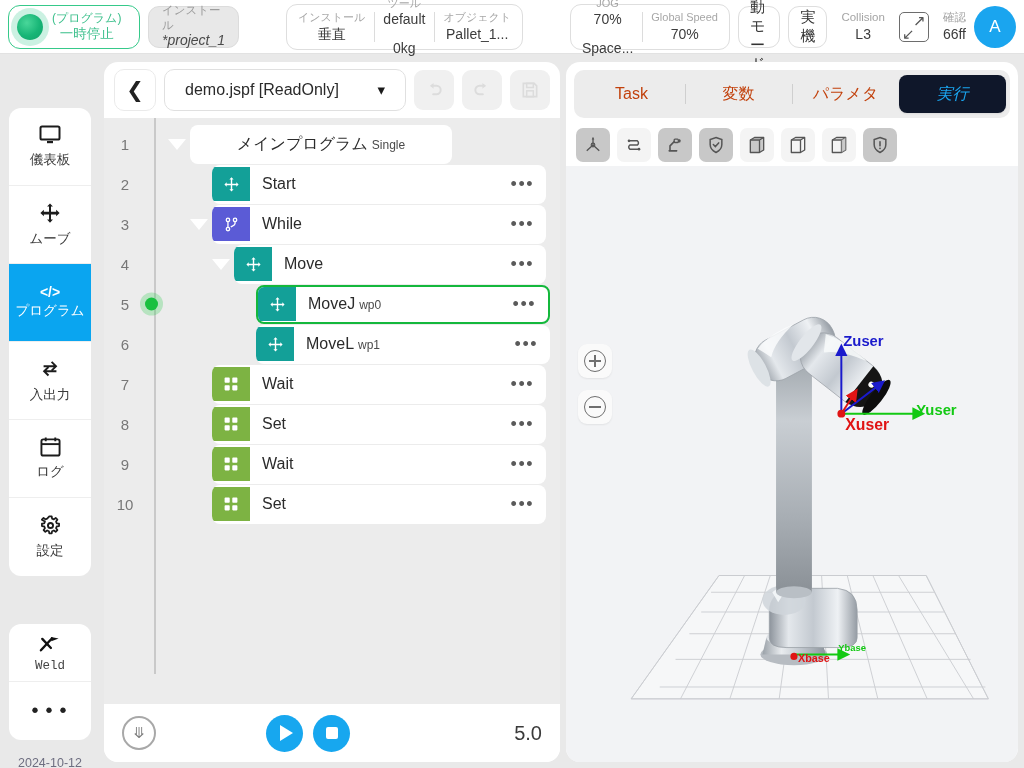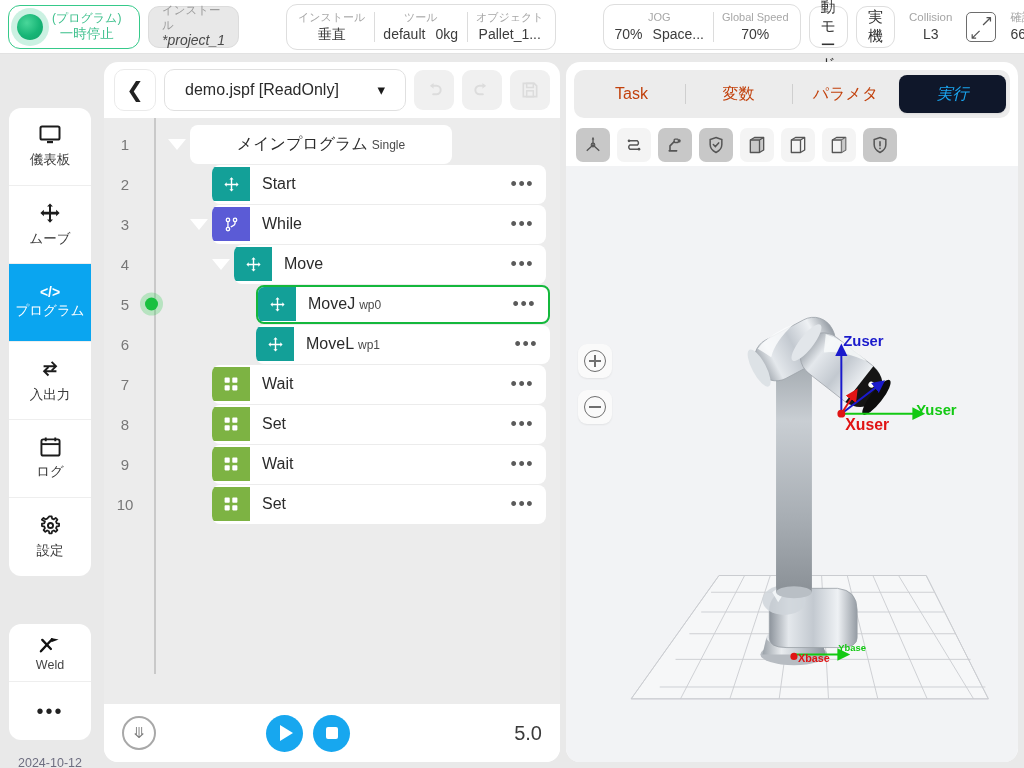--- a/index.html
+++ b/index.html
@@ -50,21 +50,21 @@
   .gp-cell {
     display: flex; flex-direction: column; align-items: center; justify-content: center;
     padding: 0 9px; position: relative;
   }
   .gp-cell + .gp-cell::before {
     content: ""; position: absolute; left: 0; top: 7px; bottom: 7px;
     width: 1px; background: #dcdcdc;
   }
   .gp-cap { font-size: 11px; color: #a7a7a7; line-height: 1.3; white-space: nowrap; }
   .gp-val { font-size: 14px; color: #3c3c3c; line-height: 1.3; white-space: nowrap; }
-  .gp-valrow { display: flex; gap: 10px; align-items: center; }
+  .gp-valrow { display: flex; gap: 10px; align-items: center; flex-direction: column; }
 
   .mode-pill {
     border: 1px solid #dedede; border-radius: 11px; height: 42px;
     display: flex; align-items: center; padding: 0 11px; background: #fff;
     font-size: 15px; color: #333;
   }
   .plain-stat {
     display: flex; flex-direction: column; align-items: center; justify-content: center;
     padding: 0 6px;
   }
@@ -98,21 +98,21 @@
     align-items: center; justify-content: center; gap: 3px;
     border-bottom: 1px solid #eee; cursor: pointer;
   }
   .side-item:last-child { border-bottom: none; }
   .side-item .ico { font-size: 21px; line-height: 1; color: #1c1c1c; }
   .side-item .lbl { font-size: 13.5px; color: #3a3a3a; }
   .side-item.active { background: #0aa5f0; }
   .side-item.active .ico, .side-item.active .lbl { color: #fff; }
   .side-item.active .ico { font-size: 14px; font-weight: bold; }
 
-  .side-card2 { margin: 48px 9px 0 9px; background: #fff; border-radius: 12px; overflow: hidden; }
+  .side-card2 { margin: 48px 9px 0 9px; background: #fff; border-radius: 12px; overflow: hidden; font-family: Liberation Mono, monospace; }
   .side-item2 {
     height: 58px; display: flex; flex-direction: column; align-items: center;
     justify-content: center; gap: 1px; border-bottom: 1px solid #eee; cursor: pointer;
   }
   .side-item2:last-child { border-bottom: none; }
   .side-item2 .ico { font-size: 20px; line-height: 1; color: #1c1c1c; }
   .side-item2 .lbl { font-size: 12.5px; color: #444; }
   .clockbox {
     margin-top: 16px; text-align: center; color: #6e6e80; line-height: 1.2;
   }

